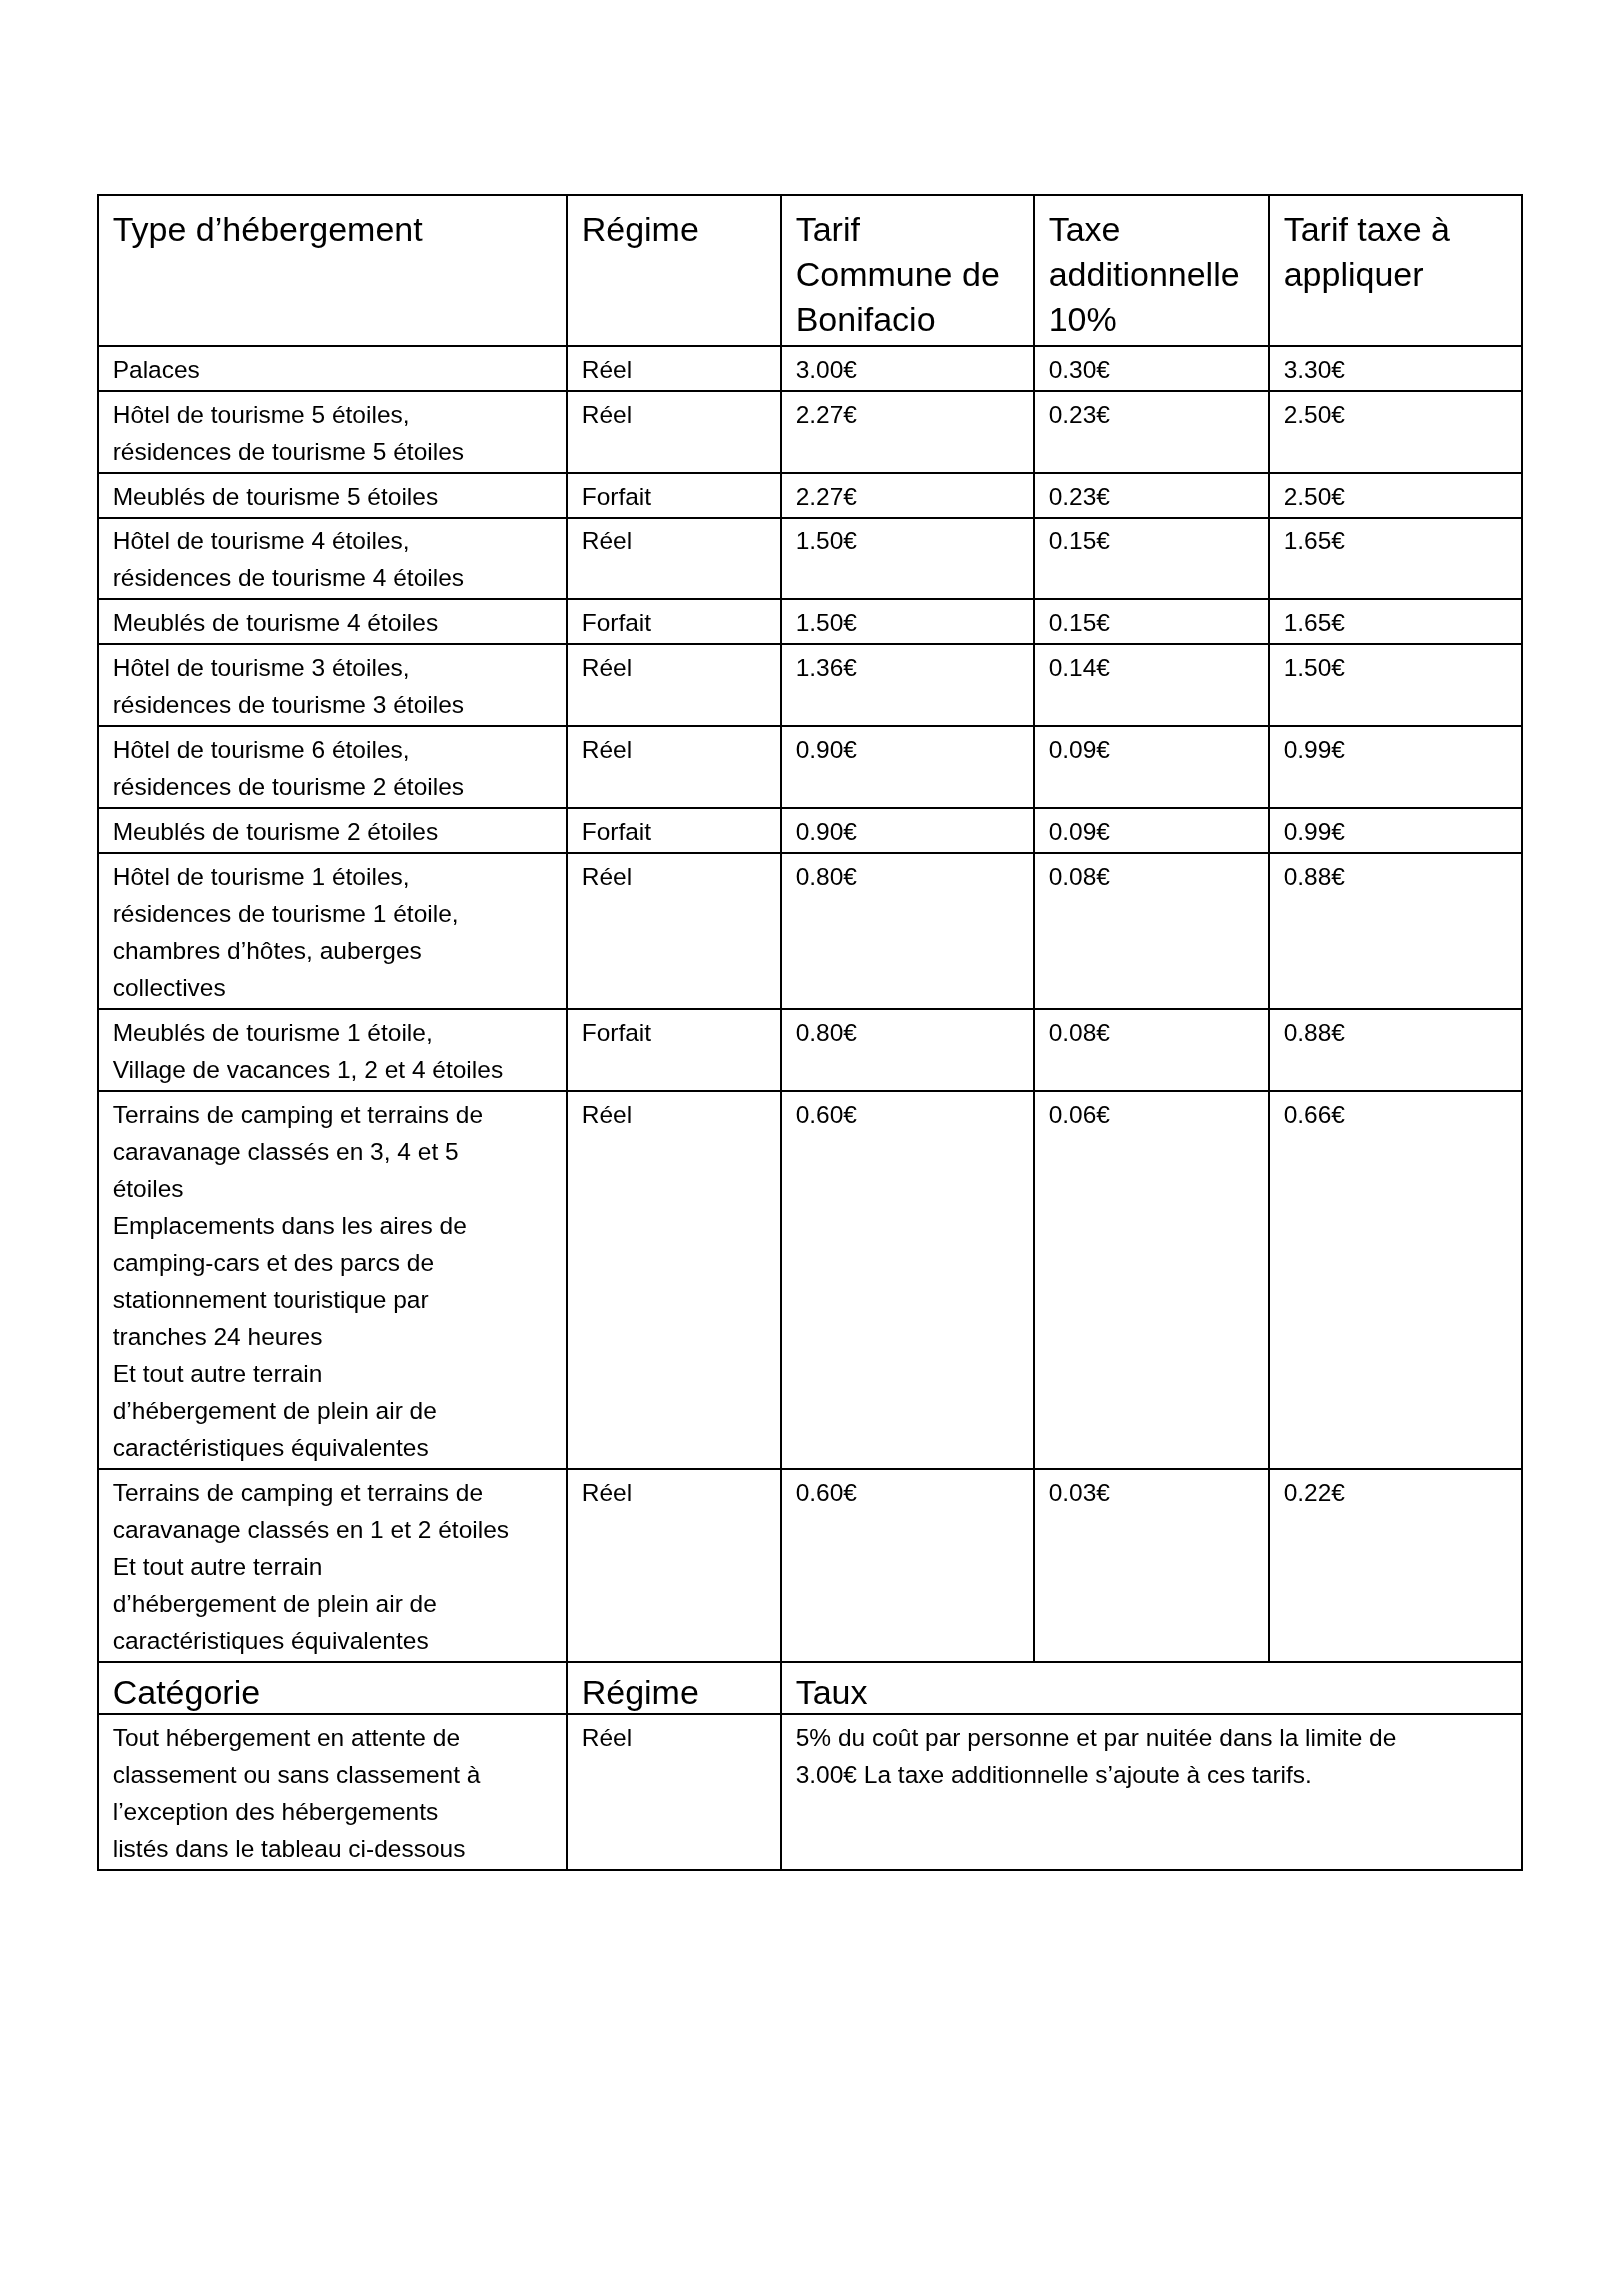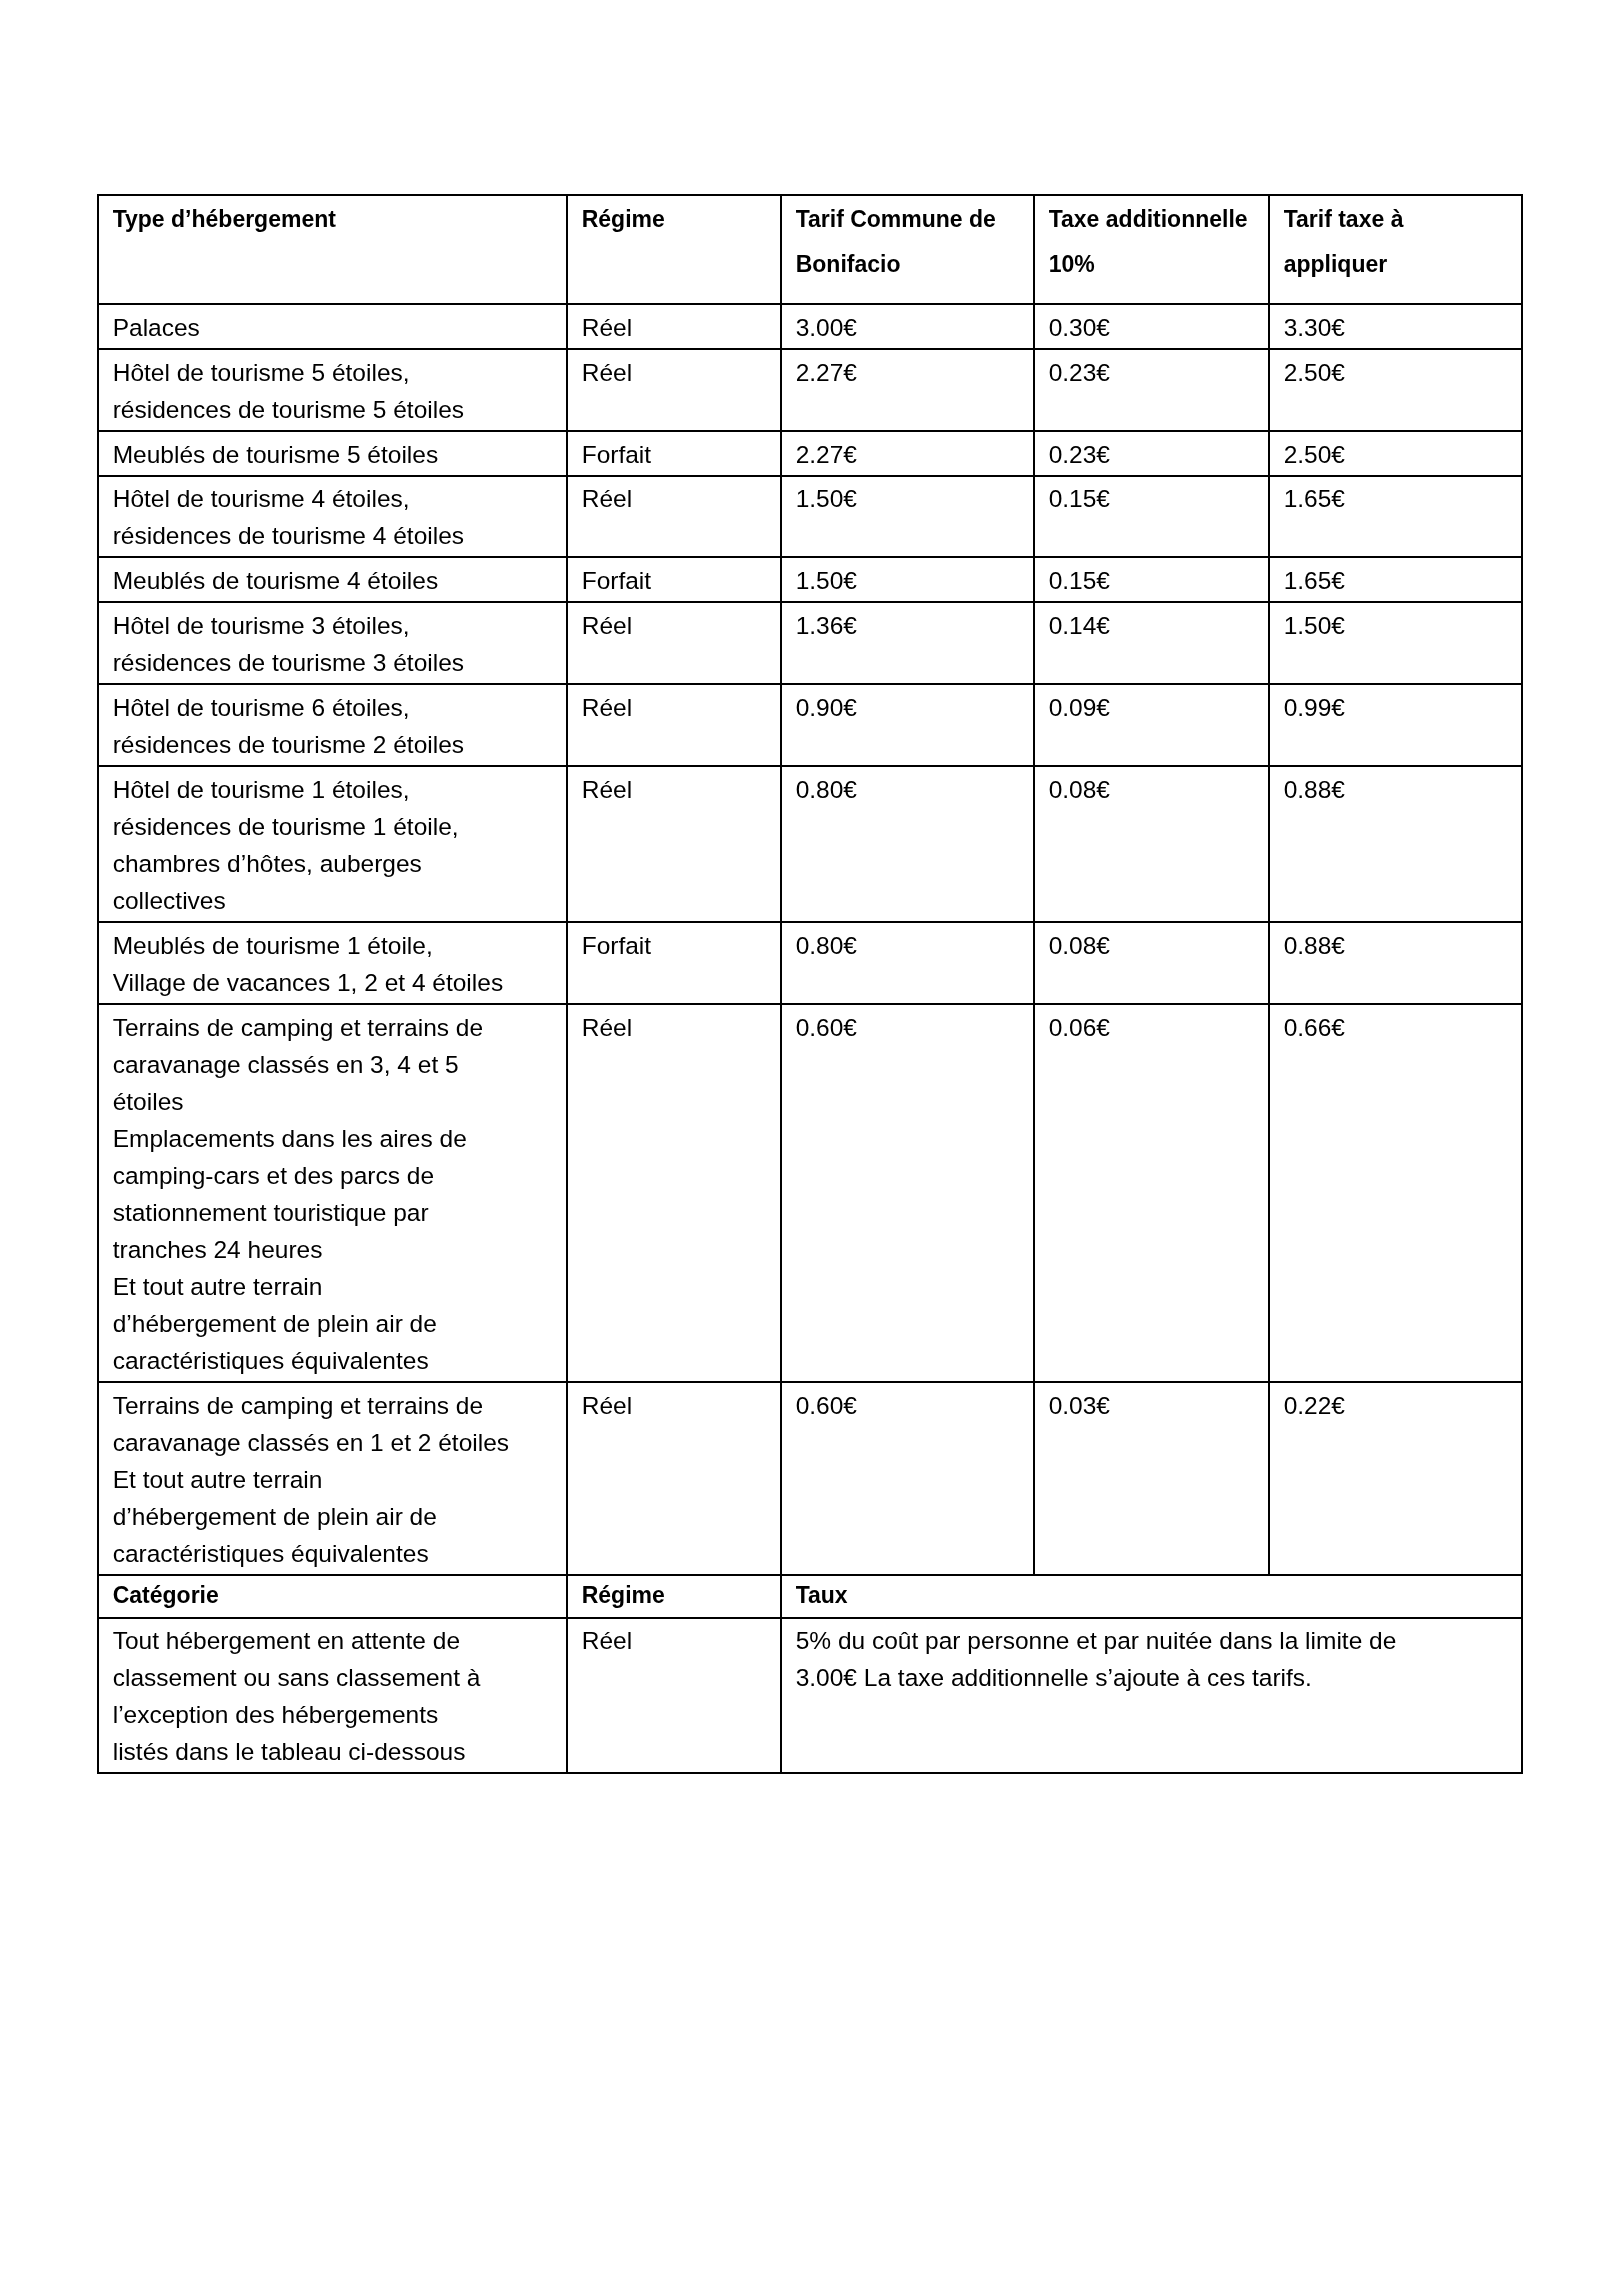--- a/index.html
+++ b/index.html
@@ -2,21 +2,21 @@
 <html><head>
 <meta charset="utf-8">
 <style>
   html, body { margin: 0; padding: 0; background: #ffffff; }
   body { width: 1621px; height: 2293px; position: relative; overflow: hidden;
          font-family: "Liberation Sans", sans-serif; color: #000; }
   table.tax { position: absolute; left: 97px; top: 194px; width: 1423px;
               border-collapse: collapse; table-layout: fixed; }
   table.tax td, table.tax th { border: 2px solid #000; vertical-align: top;
               padding: 3.9px 11.8px 2px 13.7px; text-align: left; }
-  table.tax th { font-weight: bold; font-size: 23px; line-height: 45px; padding-top: 1px; padding-bottom: 2.9px; }
+  table.tax th { font-weight: normal; font-size: 34px; line-height: 45px; padding-top: 11px; padding-bottom: 2.9px; }
   table.tax td { font-size: 24.5px; line-height: 37px; font-weight: normal; }
   .pre { white-space: pre-line; }
   col.c1 { width: 469px; } col.c2 { width: 214px; } col.c3 { width: 253px; }
   col.c4 { width: 235px; } col.c5 { width: 253px; }
   tr.hdr th { height: 103px; }
   tr.sub th { height: 35px; line-height: 37px; }
 </style>
 </head>
 <body>
 
@@ -83,20 +83,27 @@
       </tr>
       <tr>
         <td class="pre">Hôtel de tourisme 6 étoiles,
 résidences de tourisme 2 étoiles</td>
         <td class="pre">Réel</td>
         <td class="pre">0.90€</td>
         <td class="pre">0.09€</td>
         <td class="pre">0.99€</td>
       </tr>
       <tr>
+        <td class="pre">Meublés de tourisme 2 étoiles</td>
+        <td class="pre">Forfait</td>
+        <td class="pre">0.90€</td>
+        <td class="pre">0.09€</td>
+        <td class="pre">0.99€</td>
+      </tr>
+      <tr>
         <td class="pre">Hôtel de tourisme 1 étoiles,
 résidences de tourisme 1 étoile,
 chambres d’hôtes, auberges
 collectives</td>
         <td class="pre">Réel</td>
         <td class="pre">0.80€</td>
         <td class="pre">0.08€</td>
         <td class="pre">0.88€</td>
       </tr>
       <tr>

